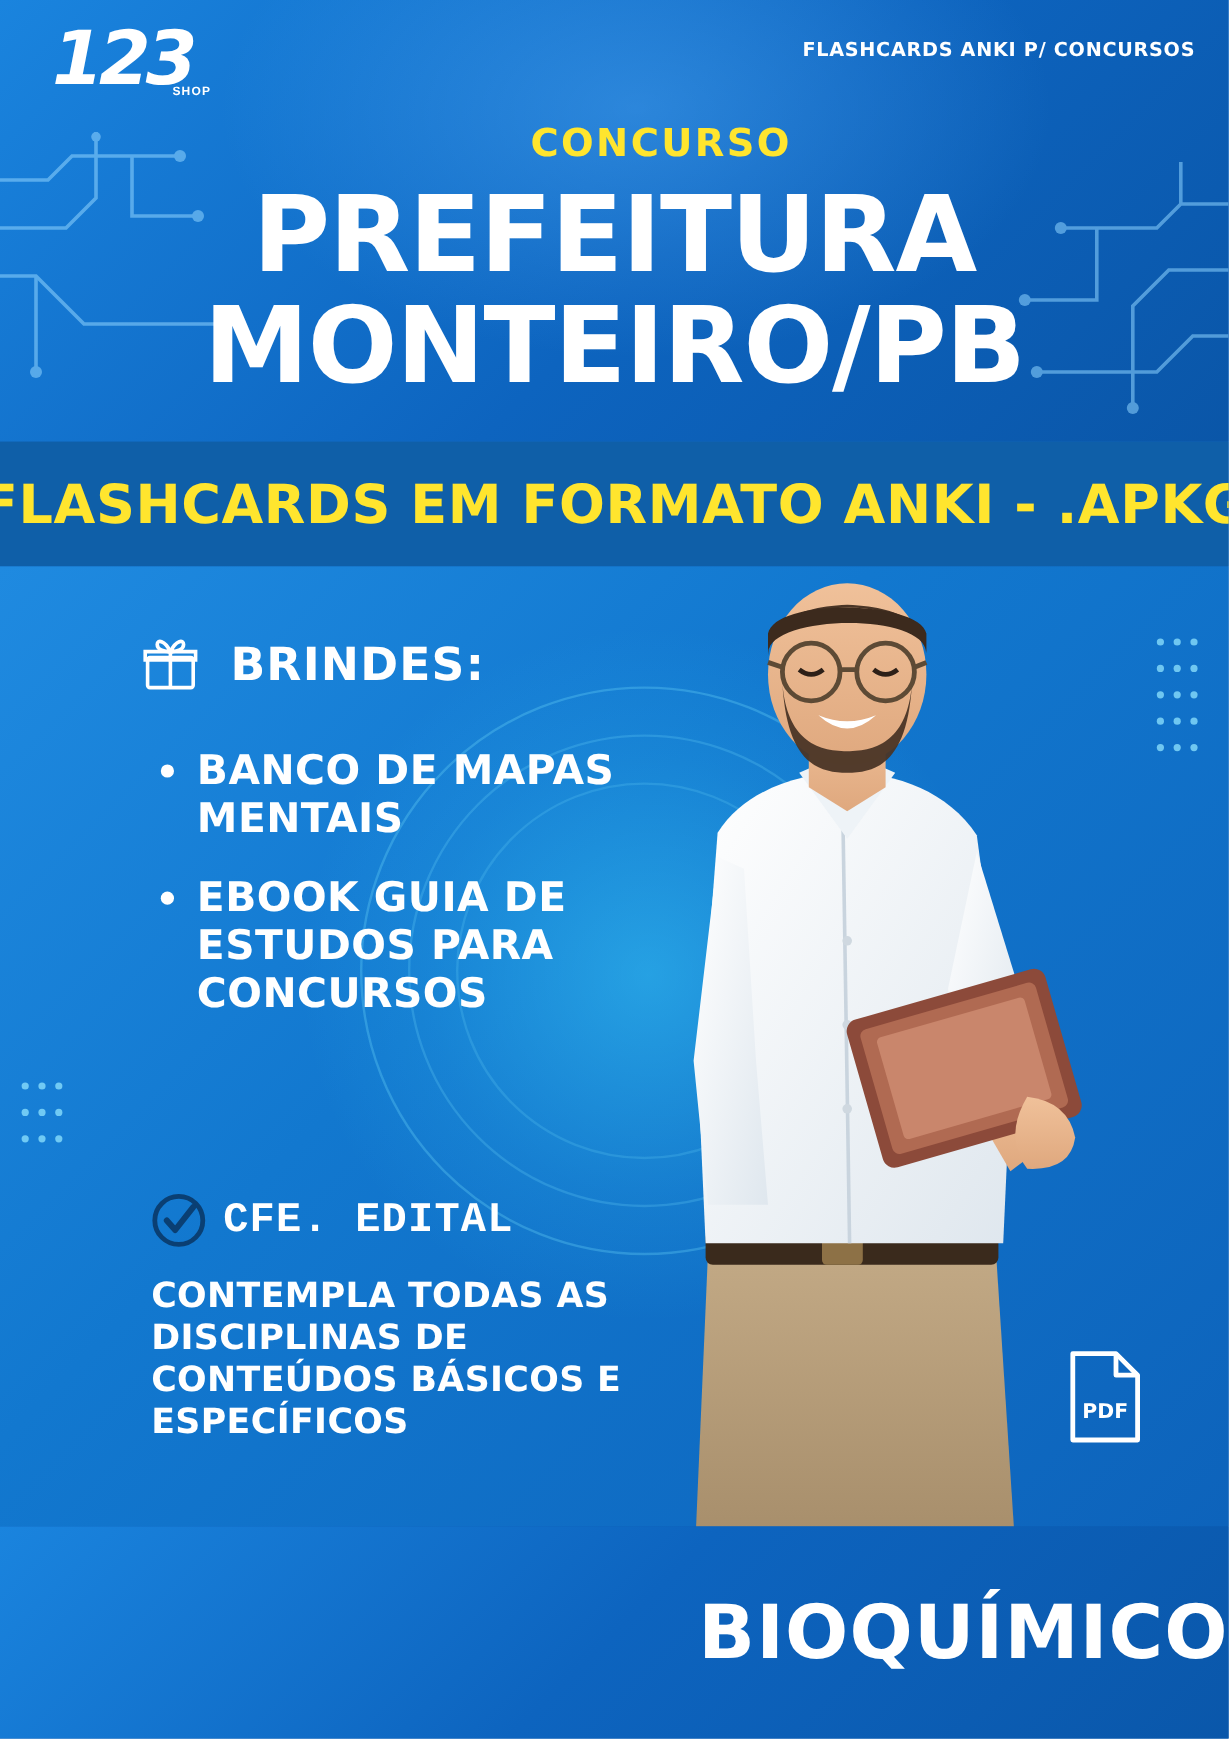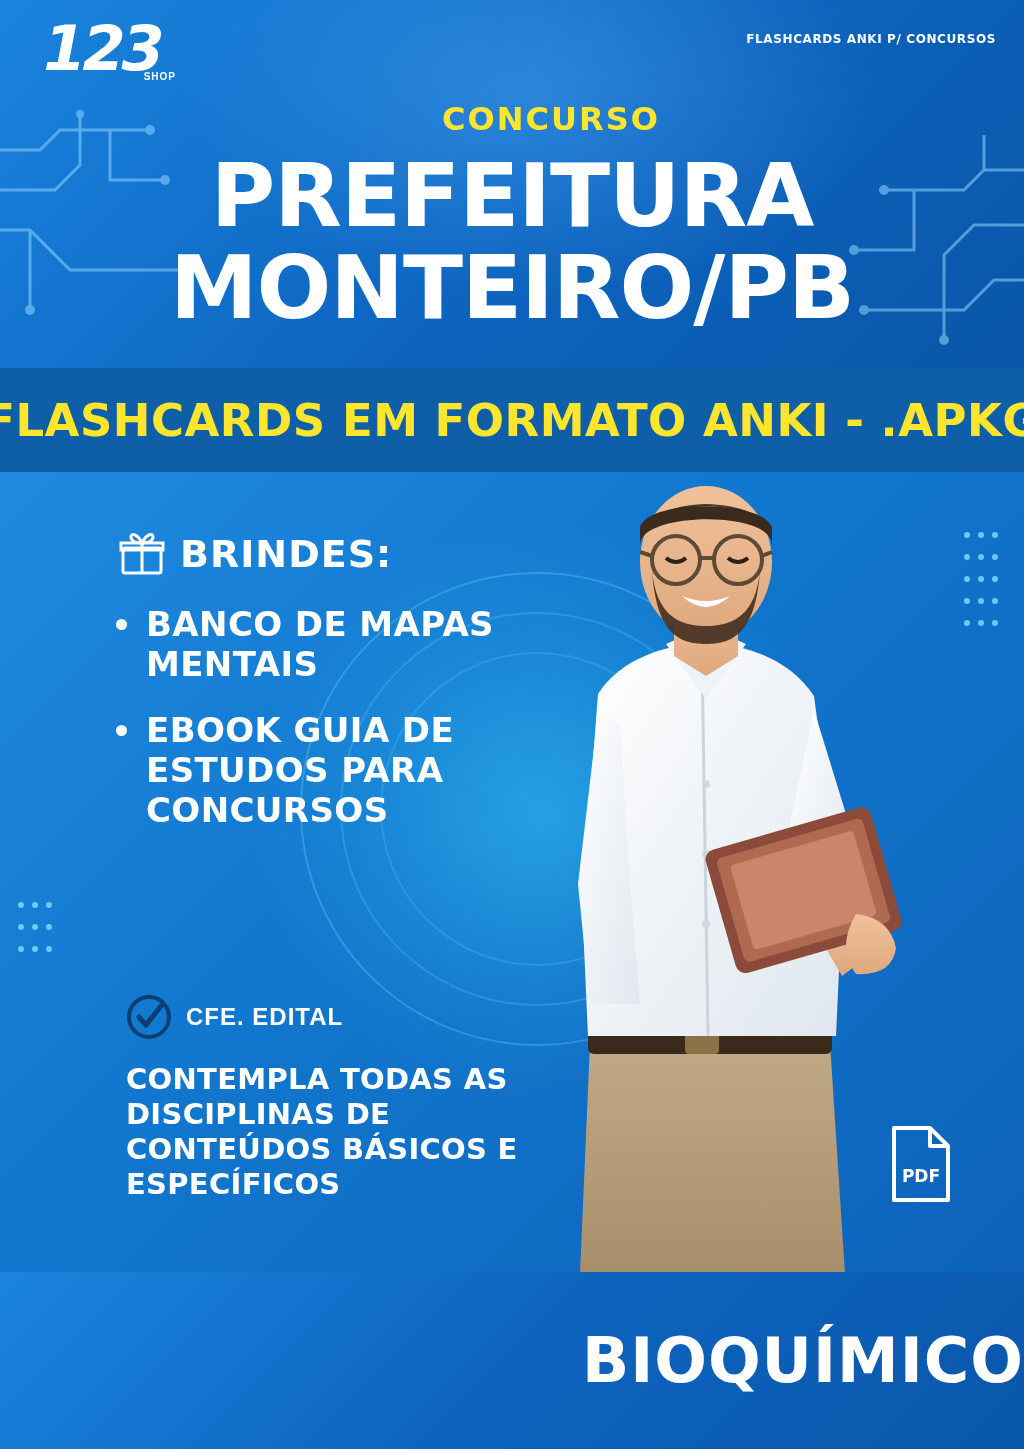--- a/index.html
+++ b/index.html
@@ -56,21 +56,21 @@
     right: 6px; bottom: 2px;
     font-size: 10px;
     font-weight: bold;
     letter-spacing: 1px;
     color: #ffffff;
   }
 
   .top-right-label {
     position: absolute;
     right: 28px; top: 32px;
-    font-size: 12px;
+    font-size: 16px;
     font-weight: bold;
     letter-spacing: 0.6px;
     color: #ffffff;
     font-family: "DejaVu Sans", sans-serif;
   }
 
   .concurso-kicker {
     position: absolute;
     left: 0; top: 100px;
     width: 1024px;
@@ -163,27 +163,28 @@
     display: flex;
     align-items: center;
     gap: 14px;
   }
   .gift-title {
     color: #ffffff;
     font-size: 38px;
     font-weight: bold;
     letter-spacing: 1px;
     font-family: "DejaVu Sans", sans-serif;
+    margin-left: 12px;
   }
 
   .benefits {
     position: absolute;
     left: 108px; top: 132px;
     width: 440px;
-    margin: 0;
+    margin: 18px;
     padding: 0;
     list-style: none;
   }
   .benefits li {
     position: relative;
     color: #ffffff;
     font-size: 34px;
     line-height: 40px;
     font-weight: bold;
     letter-spacing: 0.4px;
@@ -202,24 +203,24 @@
 
   .check-row {
     position: absolute;
     left: 126px; top: 522px;
     display: flex;
     align-items: center;
     gap: 14px;
   }
   .check-title {
     color: #ffffff;
-    font-size: 24px;
+    font-size: 35px;
     font-weight: bold;
     letter-spacing: 1px;
-    font-family: Liberation Sans, sans-serif;
+    font-family: Liberation Mono, monospace;
   }
   .check-note {
     position: absolute;
     left: 126px; top: 590px;
     width: 420px;
     color: #ffffff;
     font-size: 29px;
     line-height: 35px;
     font-weight: bold;
     letter-spacing: 0.3px;

